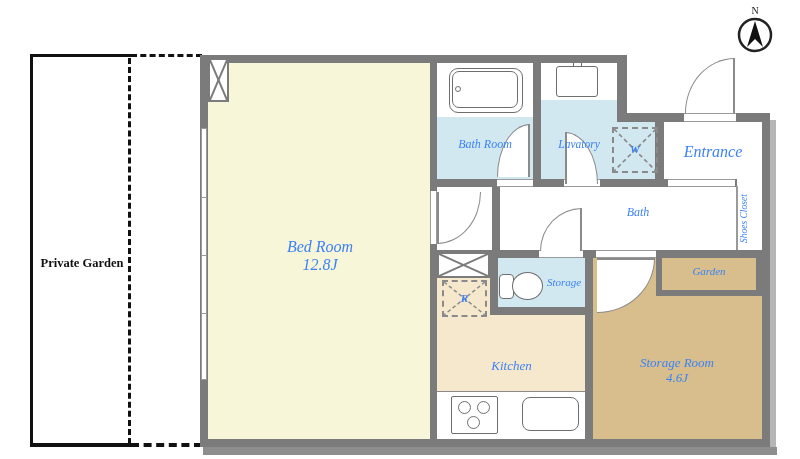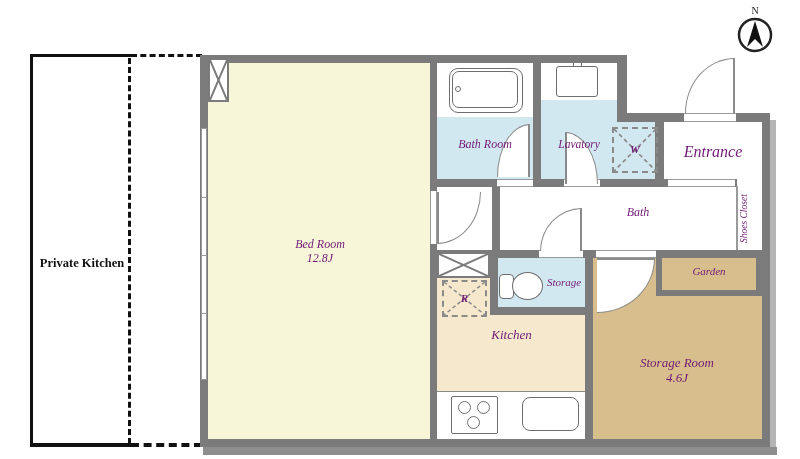--- a/index.html
+++ b/index.html
@@ -7,39 +7,39 @@
         font-family:"Liberation Serif",serif;}
   .abs{position:absolute;box-sizing:border-box;}
   .wall{background:#7b7b7b;}
   .floor-bed{background:#f8f6d9;}
   .floor-wet{background:#d2e8f1;}
   .floor-kitchen{background:#f6e8cd;}
   .floor-tan{background:#d8be8c;}
   .floor-white{background:#ffffff;}
   .open{background:#fff;border-top:1px solid #9a9a9a;border-bottom:1px solid #9a9a9a;}
   .openv{background:#fff;border-left:1px solid #9a9a9a;border-right:1px solid #9a9a9a;}
-  .lbl{font-style:italic;color:#701a75;text-align:center;line-height:1.15;}
+  .lbl{font-style:italic;color:#3b82f6;text-align:center;line-height:1.15;}
   .lbl-bold{font-weight:bold;color:#111;text-align:center;}
   .fix{background:#fff;border:1.5px solid #6e6e6e;}
   .arc{background:#fff;}
   .xbox svg, .dbox svg{display:block;width:100%;height:100%;}
   .vert{writing-mode:vertical-rl;transform:rotate(180deg);}
 </style>
 </head>
 <body>
 
 <div id="plan">
 
   <div class="abs" style="left:30px;top:55px;width:172px;height:390px;background:#fff;border-left:3px solid #111;"></div>
   <div class="abs" style="left:30px;top:54px;width:101px;height:0;border-top:3px solid #111;"></div>
   <div class="abs" style="left:131px;top:54px;width:71px;height:0;border-top:3px dashed #111;"></div>
   <div class="abs" style="left:30px;top:443px;width:101px;height:0;border-top:4px solid #111;"></div>
   <div class="abs" style="left:131px;top:443px;width:71px;height:0;border-top:4px dashed #111;"></div>
   <div class="abs" style="left:128px;top:58px;width:0;height:386px;border-left:3px dashed #111;"></div>
-  <div class="abs lbl-bold" style="left:32px;top:256px;width:100px;font-size:12.5px;">Private Kitchen</div>
+  <div class="abs lbl-bold" style="left:32px;top:256px;width:100px;font-size:12.5px;">Private Garden</div>
 
   <div class="abs floor-bed" style="left:203px;top:58px;width:232px;height:385px;"></div>
 
   <div class="abs floor-wet" style="left:437px;top:117px;width:96px;height:66px;"></div>
   <div class="abs floor-white" style="left:437px;top:63px;width:96px;height:54px;"></div>
 
   <div class="abs floor-white" style="left:541px;top:63px;width:76px;height:38px;"></div>
   <div class="abs floor-wet" style="left:541px;top:100px;width:76px;height:83px;"></div>
   <div class="abs floor-wet" style="left:617px;top:122px;width:40px;height:61px;"></div>
 
@@ -137,31 +137,31 @@
   <div class="abs arc" style="left:437px;top:192px;width:44px;height:52px;border-bottom-right-radius:100% 100%;border-bottom:1.5px solid #8a8a8a;border-right:1.5px solid #8a8a8a;border-left:2px solid #8a8a8a;"></div>
 
   <div class="abs arc" style="left:497px;top:124px;width:33px;height:53px;border-top-left-radius:100% 100%;border-top:1.5px solid #8a8a8a;border-left:1.5px solid #8a8a8a;border-right:2px solid #8a8a8a;"></div>
 
   <div class="abs arc" style="left:565px;top:132px;width:33px;height:52px;border-top-right-radius:100% 100%;border-top:1.5px solid #8a8a8a;border-right:1.5px solid #8a8a8a;border-left:2px solid #8a8a8a;"></div>
 
   <div class="abs arc" style="left:540px;top:208px;width:42px;height:43px;border-top-left-radius:100% 100%;border-top:1.5px solid #8a8a8a;border-left:1.5px solid #8a8a8a;border-right:2px solid #8a8a8a;"></div>
 
   <div class="abs arc" style="left:597px;top:258px;width:58px;height:55px;border-bottom-right-radius:100% 100%;border-bottom:1.5px solid #8a8a8a;border-right:1.5px solid #8a8a8a;border-top:2px solid #8a8a8a;"></div>
 
-  <div class="abs lbl" style="left:245px;top:238px;width:150px;font-size:12px;">
+  <div class="abs lbl" style="left:245px;top:238px;width:150px;font-size:16px;">
     <span>Bed Room</span><br>
     <span>12.8J</span>
   </div>
   <div class="abs lbl" style="left:437px;top:138px;width:96px;font-size:12px;">Bath Room</div>
   <div class="abs lbl" style="left:541px;top:138px;width:76px;font-size:11.5px;">Lavatory</div>
   <div class="abs lbl" style="left:663px;top:143px;width:100px;font-size:16px;">Entrance</div>
   <div class="abs lbl" style="left:598px;top:206px;width:80px;font-size:12px;">Bath</div>
   <div class="abs lbl vert" style="left:739px;top:188px;width:22px;height:61px;font-size:9.5px;">Shoes Closet</div>
   <div class="abs lbl" style="left:530px;top:276px;width:68px;font-size:11px;">Storage</div>
-  <div class="abs lbl" style="left:437px;top:328px;width:149px;font-size:13px;">Kitchen</div>
+  <div class="abs lbl" style="left:437px;top:359px;width:149px;font-size:13px;">Kitchen</div>
   <div class="abs lbl" style="left:658px;top:265px;width:102px;font-size:11px;">Garden</div>
   <div class="abs lbl" style="left:592px;top:356px;width:170px;font-size:13px;">
     <span>Storage Room</span><br>
     <span>4.6J</span>
   </div>
 
   <div class="abs" style="left:733px;top:2px;width:44px;height:54px;">
     <svg width="44" height="54" viewBox="0 0 44 54">
       <text x="22" y="12" text-anchor="middle" font-size="10" font-family="Liberation Serif, serif" fill="#222">N</text>
       <circle cx="22" cy="33" r="16" fill="#fff" stroke="#222" stroke-width="2.5"></circle>

